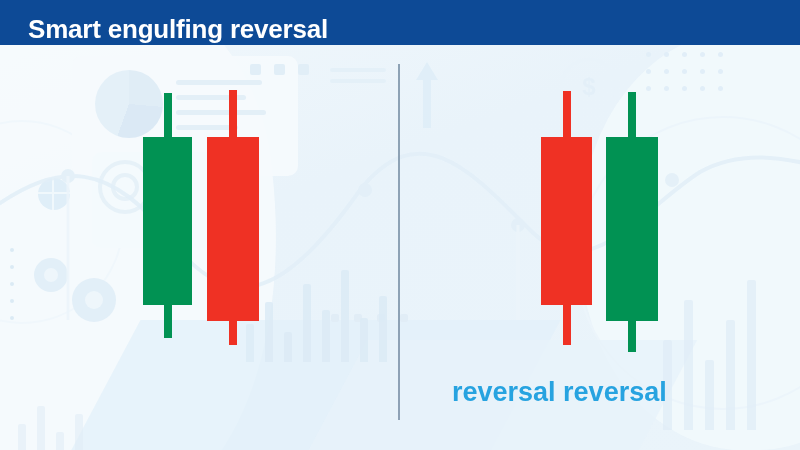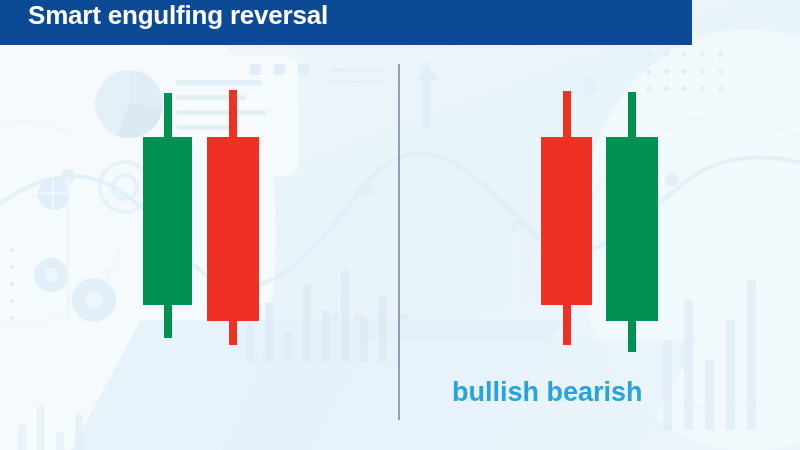--- a/index.html
+++ b/index.html
@@ -332,25 +332,25 @@
   .dotsrow i {
     width: 8px; height: 8px;
     background: #e1edf6;
     border-radius: 2px;
   }
 
   
   .header {
     position: absolute;
     left: 0; top: 0;
-    width: 692px;
+    width: 800px;
     height: 45px;
     background: #0d4a96;
     display: flex;
-    align-items: flex-start;
+    align-items: flex-end;
     z-index: 5;
   }
   .header-title {
     color: #ffffff;
     font-size: 26px;
     font-weight: bold;
     letter-spacing: -0.2px;
     margin-left: 28px;
   }
 
@@ -528,15 +528,15 @@
   <div class="candle" style="left:541px; top:91px; width:51px; height:254px;">
     <div class="wick" style="top:0; height:254px; background:#ef3124;"></div>
     <div class="body" style="top:46px; height:168px; background:#ef3124;"></div>
   </div>
 
   <div class="candle" style="left:606px; top:92px; width:52px; height:260px;">
     <div class="wick" style="top:0; height:260px; background:#019253;"></div>
     <div class="body" style="top:45px; height:184px; background:#019253;"></div>
   </div>
 
-  <div class="caption caption-bullish">bullish bearish</div>
+  <div class="caption caption-bullish">reversal reversal</div>
 
 </div>
 
 </body></html>

